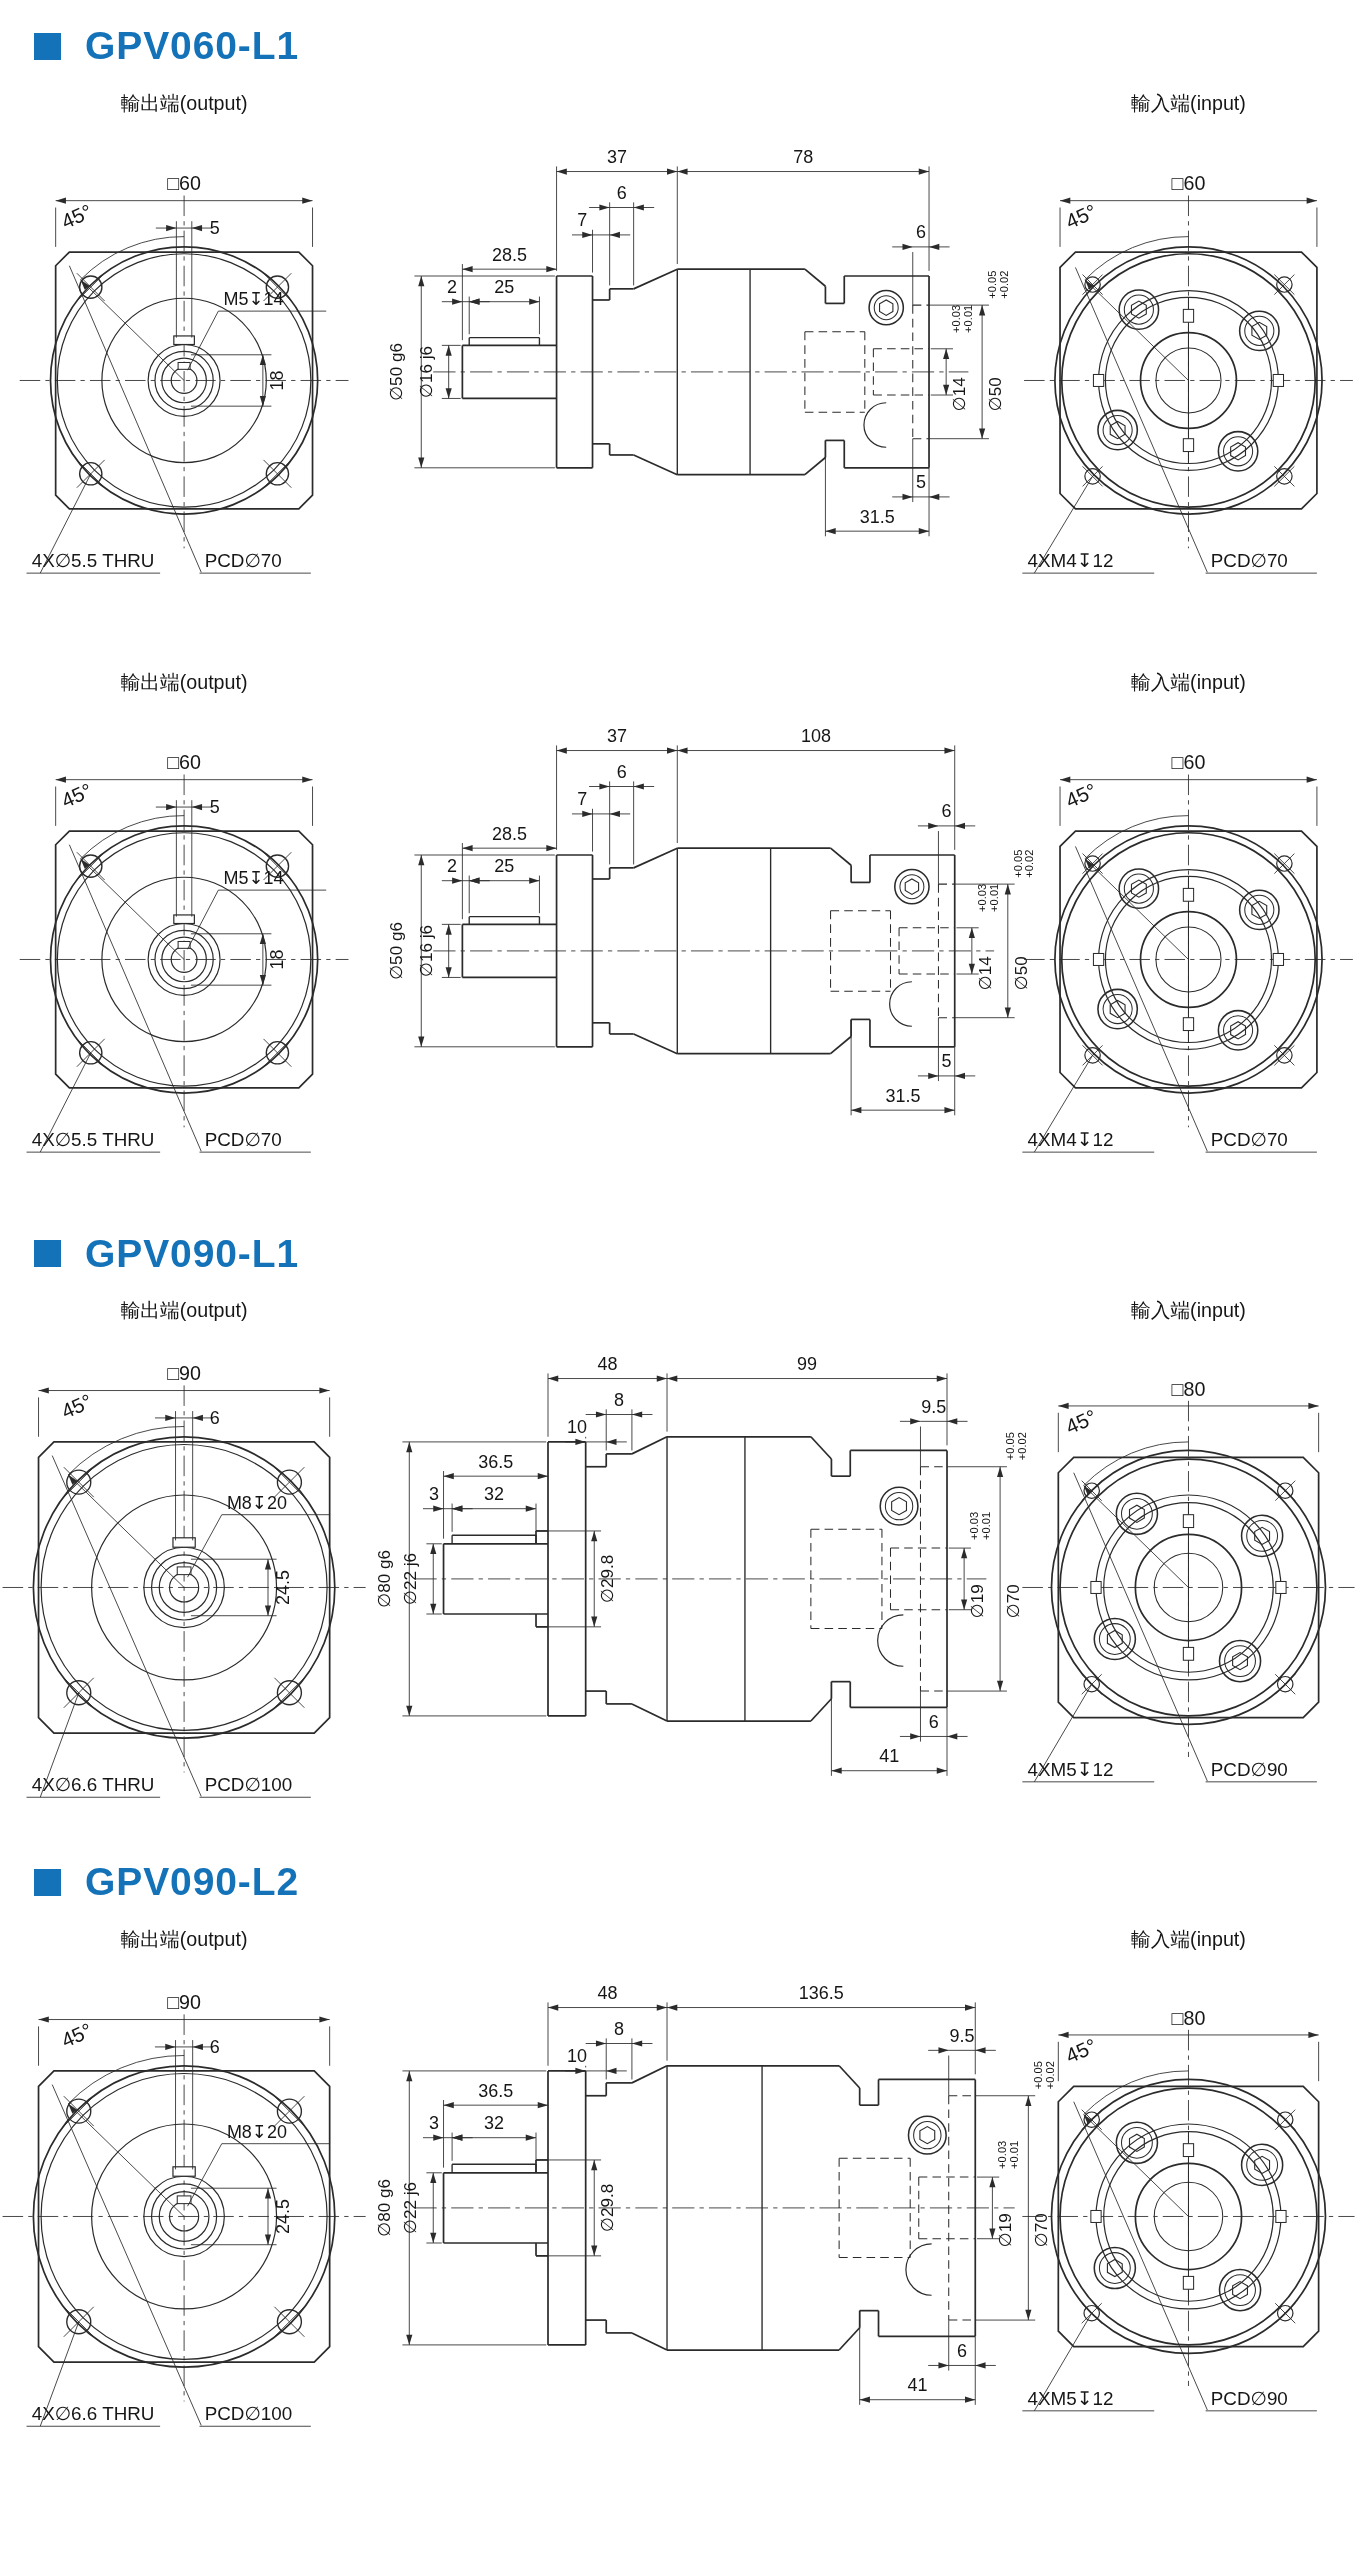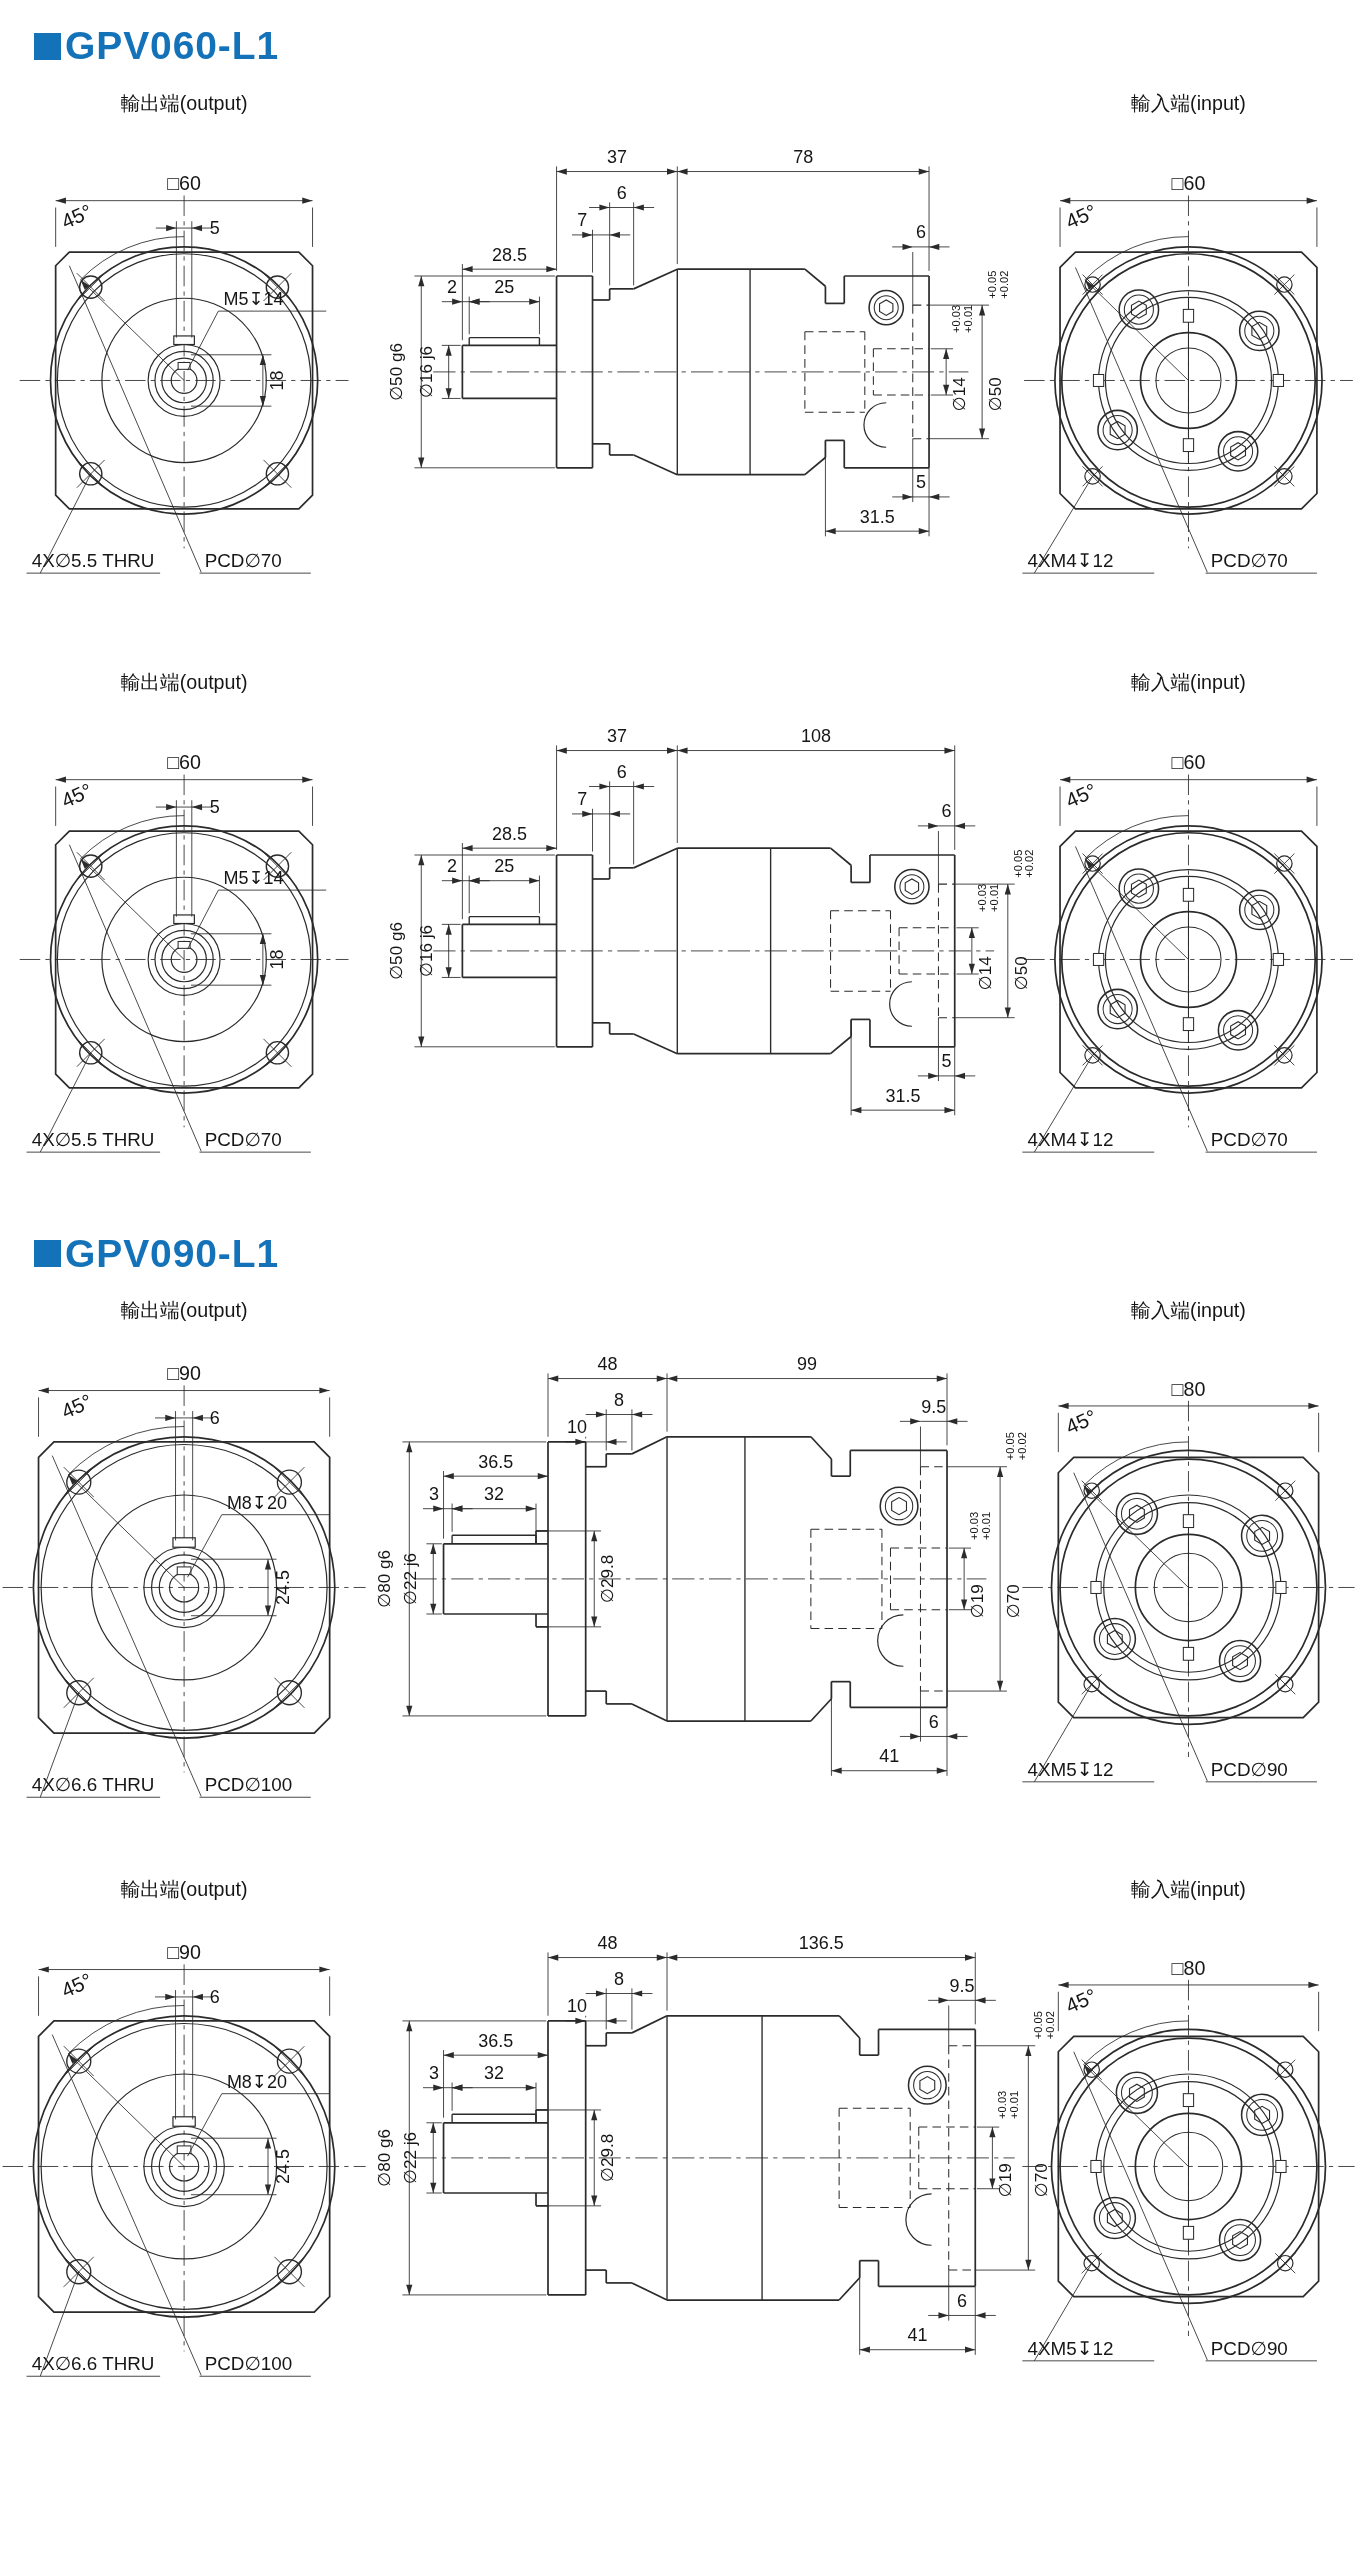--- a/index.html
+++ b/index.html
@@ -1,20 +1,20 @@
 <!DOCTYPE html>
 <html style="--accent: #1472b8;font-size:13.7px"><head>
 <meta charset="utf-8">
 <style>
   :root{ --accent:#1472b8; }
   html,body{margin:0;padding:0;background:#ffffff;}
   body{width:1370px;font-family:"Liberation Sans",sans-serif;}
   .page{padding-top:22px;}
   .section{margin-bottom:22px;}
-  .sec-title{display:flex;align-items:center;gap:4px;margin:0 0 1.7px 34px;height:48px;}
+  .sec-title{display:flex;align-items:center;gap:24px;margin:0 0 1.7px 34px;height:48px;}
   .sec-title .sq{width:27px;height:27px;background:var(--accent);flex:0 0 auto;}
   .sec-title h2{margin:0;font-size:39px;font-weight:bold;color:var(--accent);letter-spacing:0.9px;
     font-family:"Liberation Sans",sans-serif;}
   svg{display:block;}
   svg text{font-family:"Liberation Sans",sans-serif;}
 </style>
 </head>
 <body style="background: rgb(255, 255, 255);">
 
 <div class="page">
@@ -820,20 +820,24 @@
           <line x1="1194" y1="587" x2="1348" y2="587" stroke="#2b2b2b" stroke-width="1" fill="none"></line>
           <line x1="1275" y1="473" x2="1208" y2="587" stroke="#2b2b2b" stroke-width="1" fill="none"></line>
           <text x="1414" y="580" font-size="22" text-anchor="start" fill="#161616">PCD∅90</text>
           <line x1="1408" y1="587" x2="1538" y2="587" stroke="#2b2b2b" stroke-width="1" fill="none"></line>
           <line x1="1254" y1="226" x2="1410" y2="586" stroke="#2b2b2b" stroke-width="1" fill="none"></line>
         </g>
       </svg>
   </div>
 
   <div class="section">
+    <div class="sec-title">
+      <span class="sq"></span>
+      <h2>GPV090-L2</h2>
+    </div>
     <svg id="d3" viewBox="0 0 1600 650" width="1370" height="557">
         <g>
           <text x="215" y="44" font-size="23" text-anchor="middle" fill="#161616">輸出端(output)</text>
           <line x1="3" y1="360" x2="427" y2="360" stroke="#2b2b2b" stroke-width="1" fill="none" stroke-dasharray="24 6 5 6"></line>
           <line x1="215" y1="124" x2="215" y2="576" stroke="#2b2b2b" stroke-width="1" fill="none" stroke-dasharray="24 6 5 6"></line>
           <polygon points="63,190 367,190 385,208 385,512 367,530 63,530 45,512 45,208" stroke="#2b2b2b" stroke-width="2" fill="none"></polygon>
           <circle cx="215" cy="360" r="176" stroke="#2b2b2b" stroke-width="2" fill="none"></circle>
           <circle cx="215" cy="360" r="167" stroke="#2b2b2b" stroke-width="1.4" fill="none"></circle>
           <circle cx="215" cy="360" r="108" stroke="#2b2b2b" stroke-width="1.4" fill="none"></circle>
           <circle cx="215" cy="360" r="47" stroke="#2b2b2b" stroke-width="1.4" fill="none"></circle>

